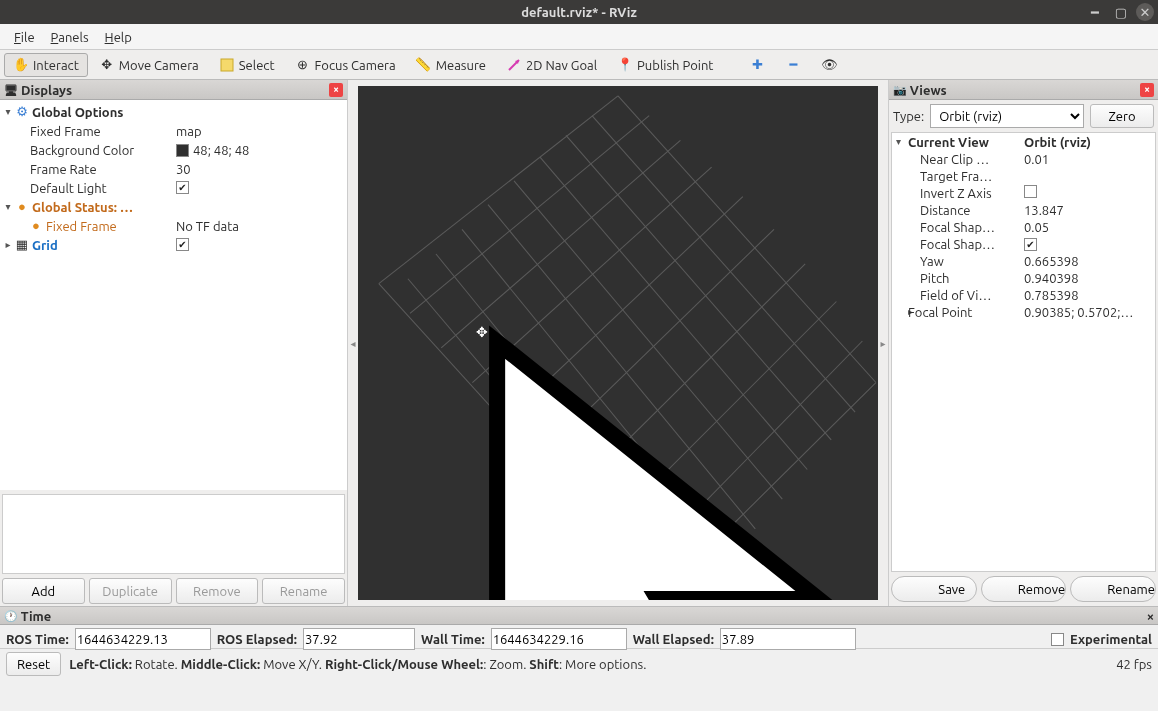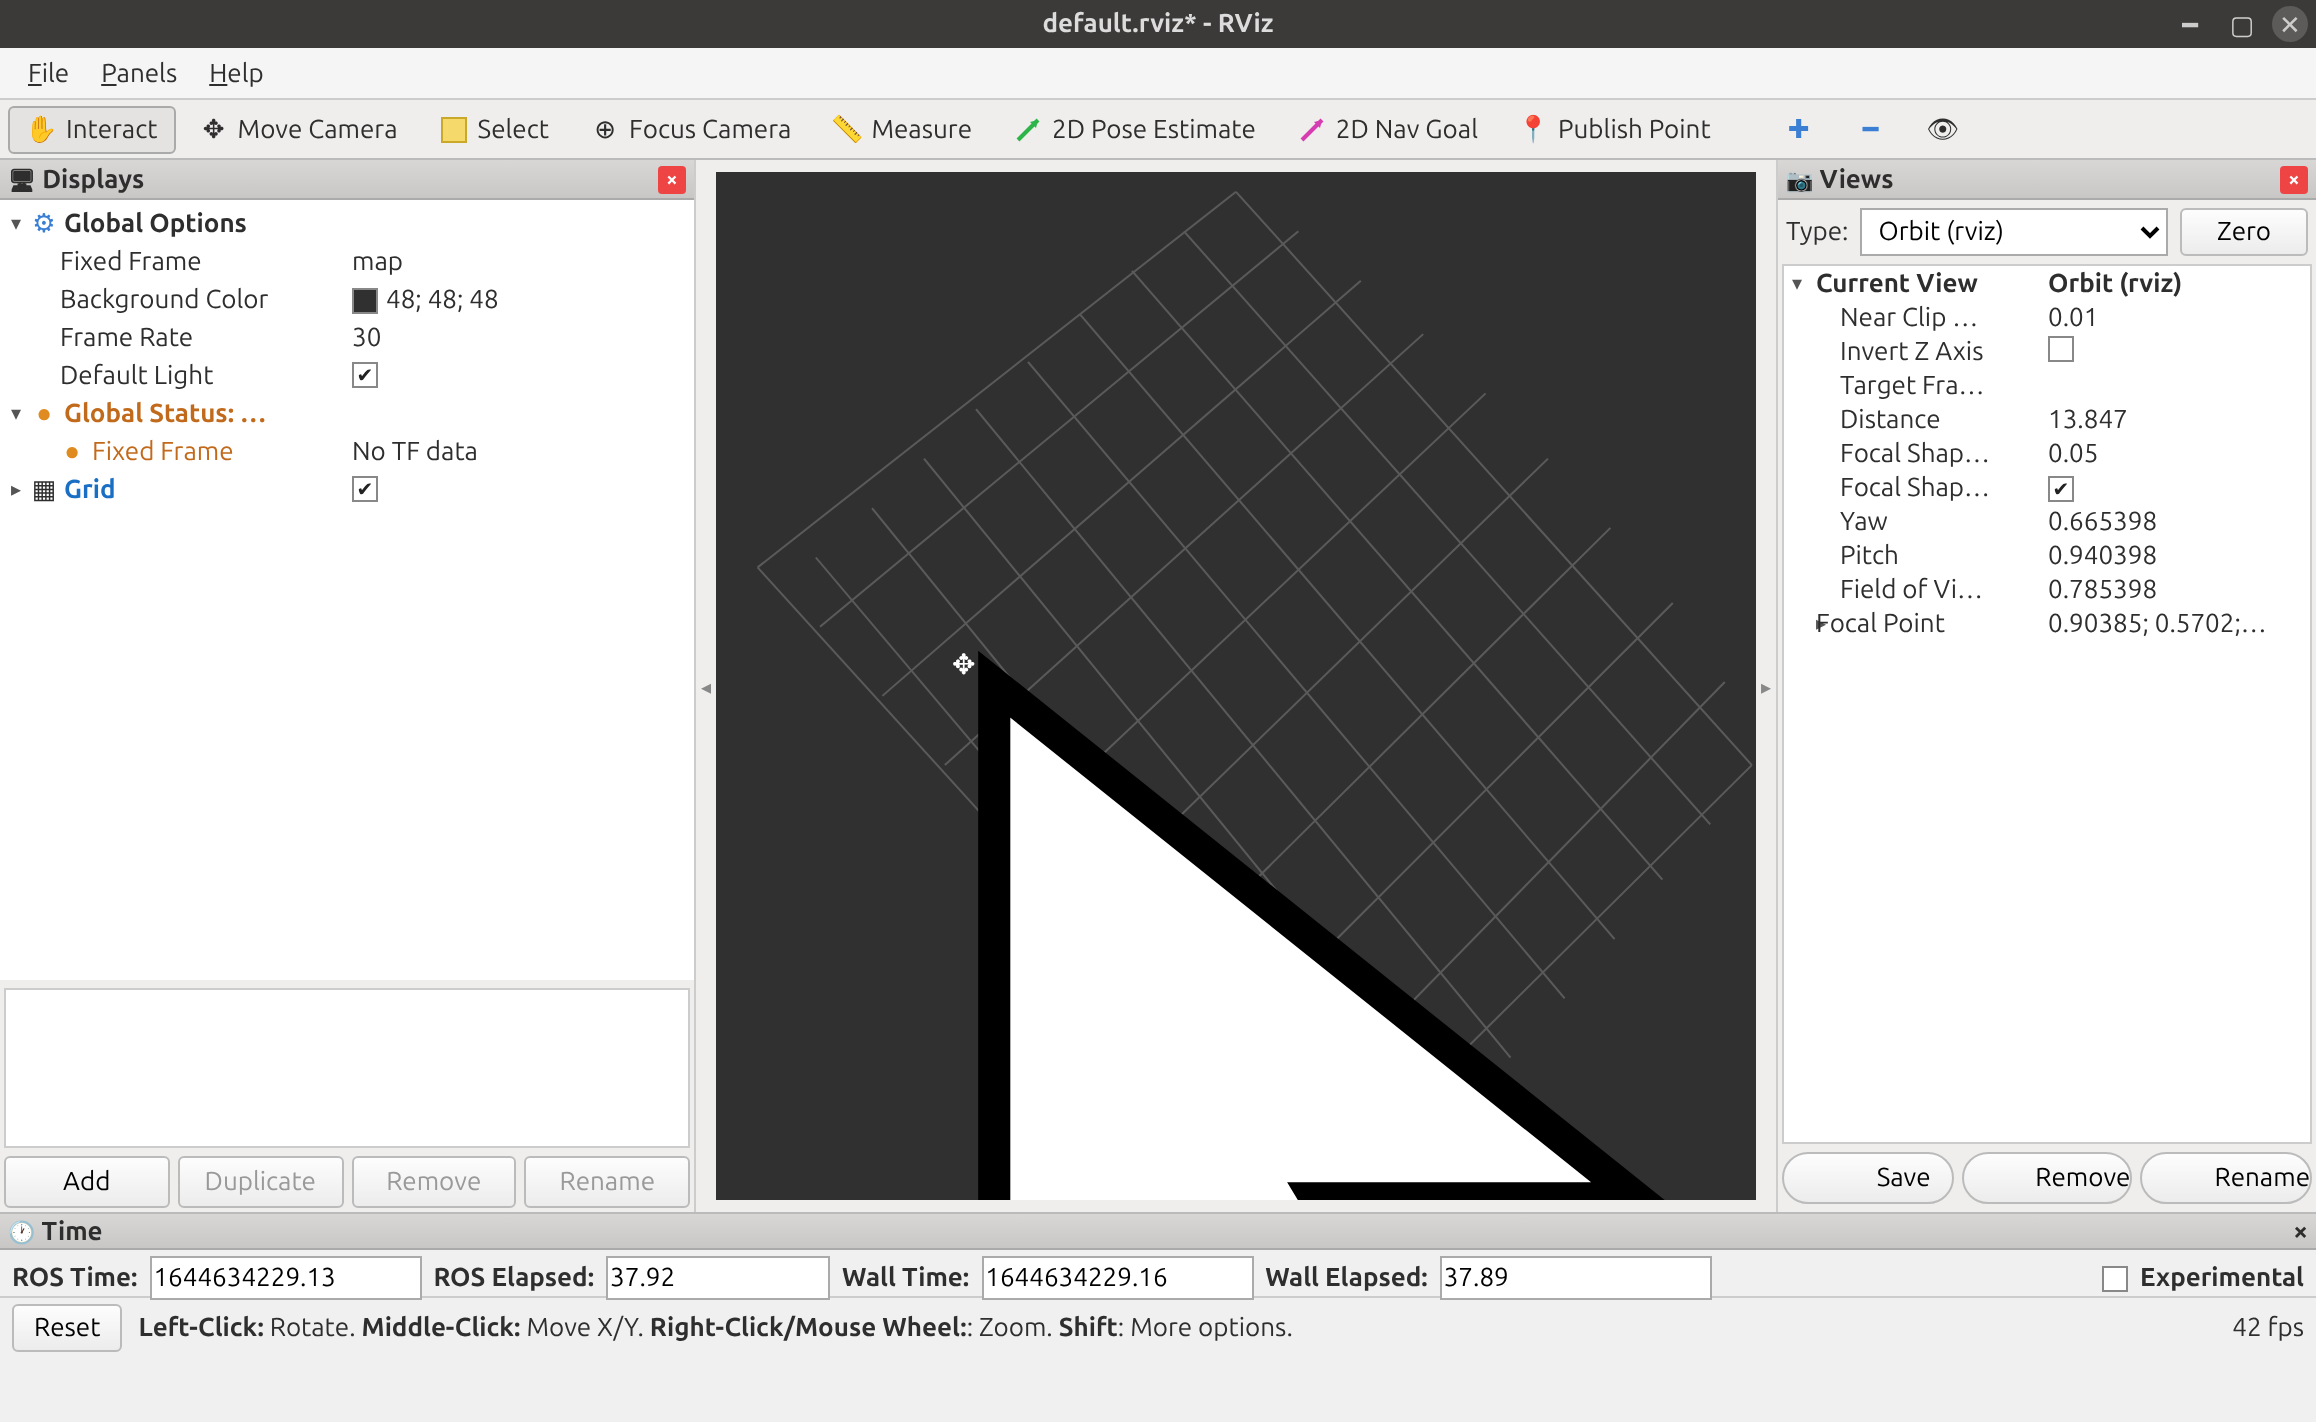--- a/index.html
+++ b/index.html
@@ -121,29 +121,20 @@
       </span>
     <span>Select</span>
   </div>
   <div class="tool-btn">
     <span class="tool-icon">⊕</span>
     <span>Focus Camera</span>
   </div>
   <div class="tool-btn">
     <span class="tool-icon">📏</span>
     <span>Measure</span>
-  </div>
-  <div class="tool-btn">
-    <span class="tool-icon">
-        <svg width="14" height="14">
-          <line x1="2" y1="12" x2="12" y2="2" stroke="#2db54a" stroke-width="2"></line>
-          <polygon points="12,2 8,3 11,6" fill="#2db54a"></polygon>
-        </svg>
-      </span>
-    <span>2D Pose Estimate</span>
   </div>
   <div class="tool-btn">
     <span class="tool-icon">
         <svg width="14" height="14">
           <line x1="2" y1="12" x2="12" y2="2" stroke="#d63bb1" stroke-width="2"></line>
           <polygon points="12,2 8,3 11,6" fill="#d63bb1"></polygon>
         </svg>
       </span>
     <span>2D Nav Goal</span>
   </div>
@@ -313,30 +304,30 @@
           <div class="vrow">
             <div class="vlabel">
               <span style="display:inline-block;width:24px"></span>
               <span>Near Clip …</span>
             </div>
             <div class="vvalue"><span>0.01</span></div>
           </div>
           <div class="vrow">
             <div class="vlabel">
               <span style="display:inline-block;width:24px"></span>
+              <span>Target Fra…</span>
+            </div>
+            <div class="vvalue"><span><fixed frame=""></fixed></span></div>
+          </div>
+          <div class="vrow">
+            <div class="vlabel">
+              <span style="display:inline-block;width:24px"></span>
               <span>Invert Z Axis</span>
             </div>
             <div class="vvalue"><span class="checkbox"></span></div>
-          </div>
-          <div class="vrow">
-            <div class="vlabel">
-              <span style="display:inline-block;width:24px"></span>
-              <span>Target Fra…</span>
-            </div>
-            <div class="vvalue"><span><fixed frame=""></fixed></span></div>
           </div>
           <div class="vrow">
             <div class="vlabel">
               <span style="display:inline-block;width:24px"></span>
               <span>Distance</span>
             </div>
             <div class="vvalue"><span>13.847</span></div>
           </div>
           <div class="vrow">
             <div class="vlabel">

